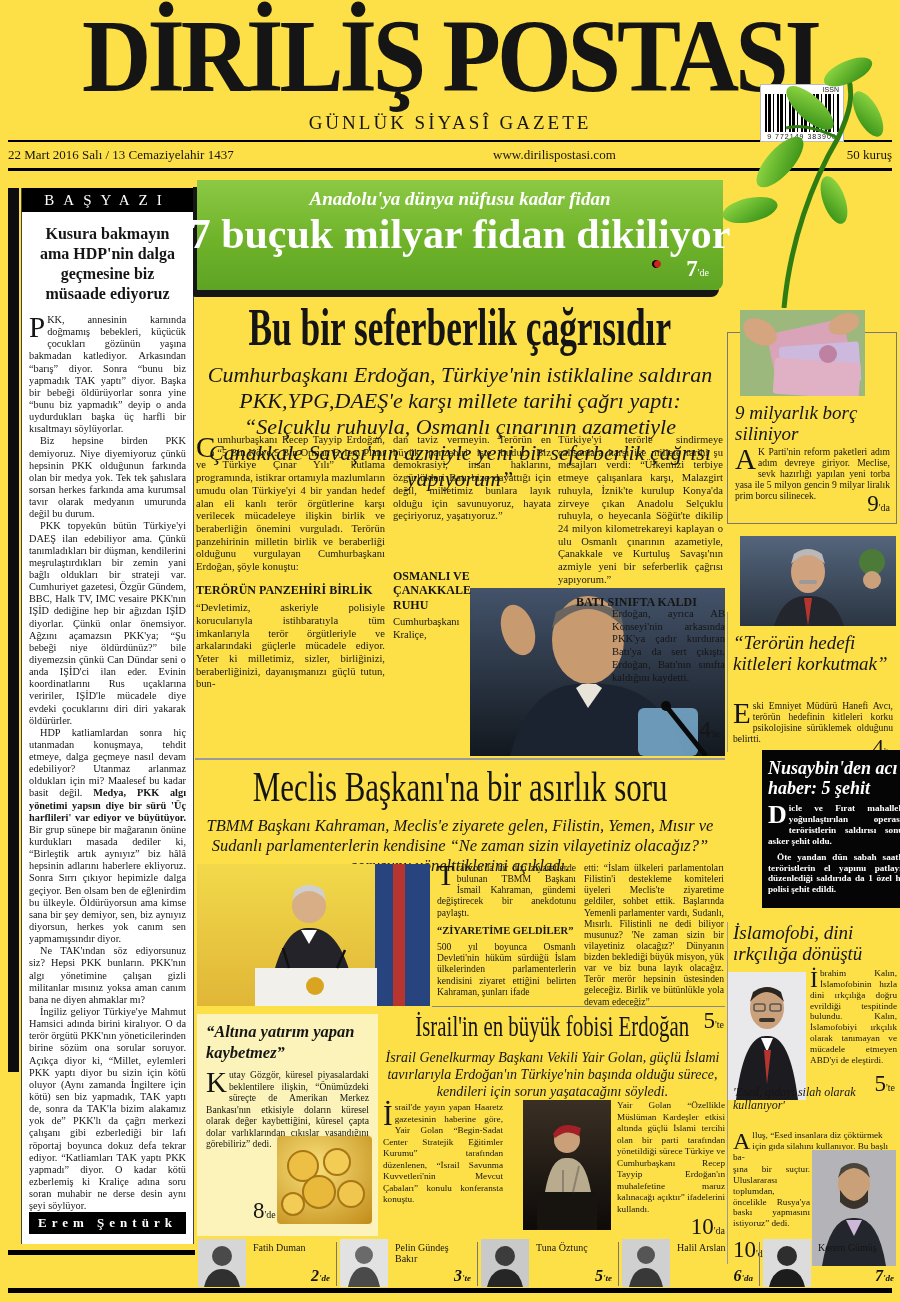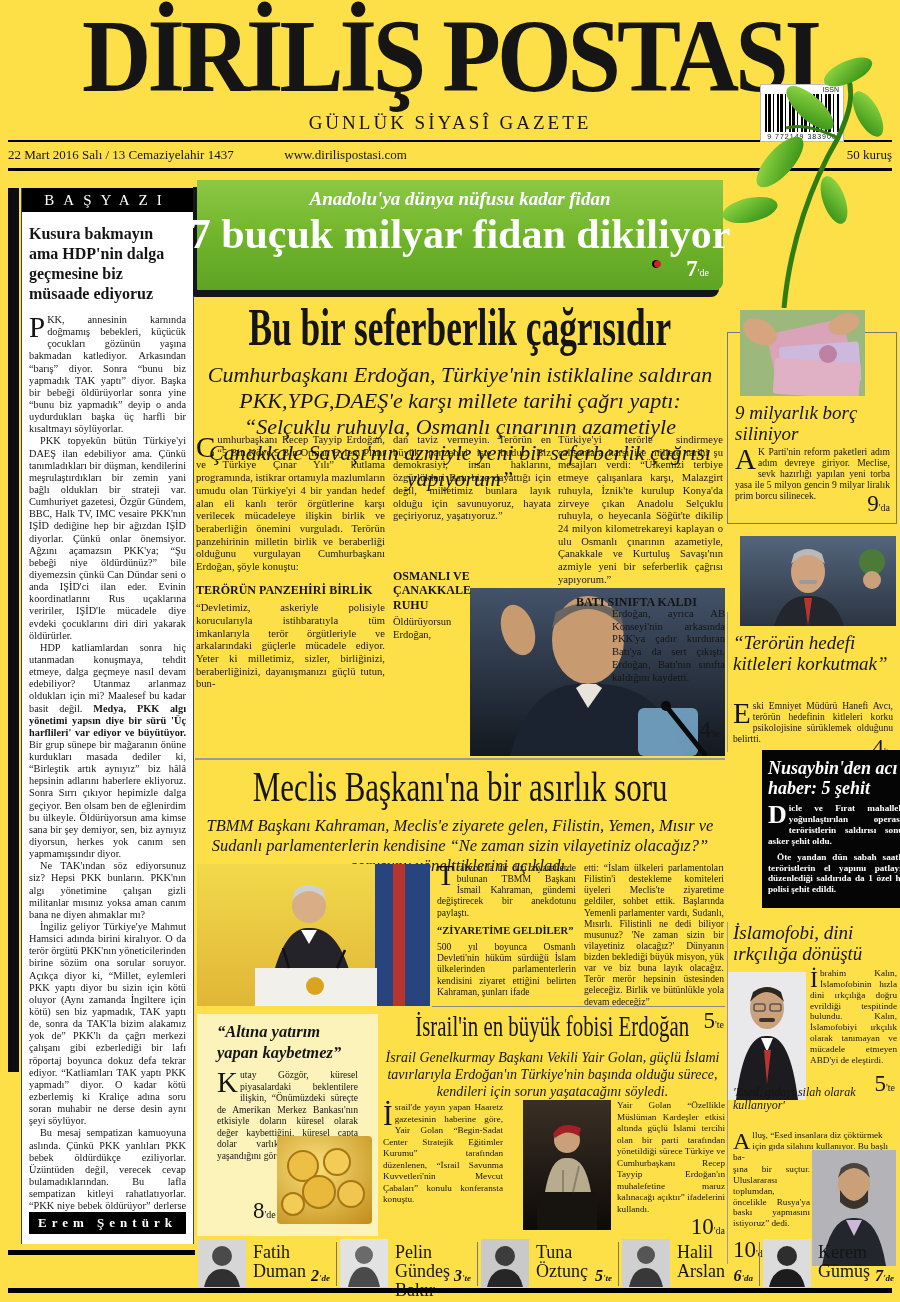--- a/index.html
+++ b/index.html
@@ -11,21 +11,21 @@
   .bold{font-weight:bold}
   .flexc{display:flex;justify-content:center}
   .sqz{display:inline-block;white-space:nowrap}
   
   #mast-title{left:0;top:2px;width:900px;text-align:center;font-weight:bold;font-size:96px;
               letter-spacing:-4px;line-height:1.05;transform:scaleY(1.08);transform-origin:top}
   #mast-sub{left:0;top:112px;width:900px;text-align:center;font-size:19px;letter-spacing:3px}
   .hrule{background:#000}
   #dateline{left:8px;top:144px;width:884px;height:22px;font-size:13px;display:flex;align-items:center}
   #dateline .dl-l{flex:1;text-align:left}
-  #dateline .dl-c{flex:1.2;text-align:left}
+  #dateline .dl-c{flex:1.2;text-align:right}
   #dateline .dl-r{flex:1;text-align:right}
   #barcode-box{left:760px;top:84px;width:84px;background:#fff;border:1px solid #bbb;z-index:4;
                text-align:center;padding:1px}
   #barcode-box .issn{font-size:7px;text-align:right;padding-right:3px;font-family:"Liberation Sans",sans-serif}
   #barcode-stripes{height:38px;margin:1px 3px;
      background:repeating-linear-gradient(90deg,#000 0 2px,#fff 2px 3px,#000 3px 6px,#fff 6px 8px,#000 8px 9px,#fff 9px 12px)}
   #barcode-box .bnum{font-size:7px;letter-spacing:1px;font-family:"Liberation Sans",sans-serif}
   
   #banner{left:197px;top:180px;width:526px;height:110px;border-radius:0 0 8px 2px;
           background:linear-gradient(180deg,#8cc844 0%,#6fb32a 55%,#5ea424 100%);
@@ -43,21 +43,21 @@
   
   .pageref .prn{font-size:23px;line-height:1}
   .pageref .prs{font-size:10px}
   .pageref.small .prn{font-size:17px}
   
   #bz-bar{left:8px;top:188px;width:11px;height:884px;background:#0d0d0d}
   #bz-box{left:21px;top:188px;width:173px;height:1056px;border-left:1px solid #444;border-right:1px solid #444;
           padding:0 7px;background:#fff}
   #bz-header{margin:0 -7px;height:24px;background:#000;color:#fff;text-align:center;font-weight:normal;
              font-size:15px;letter-spacing:9px;line-height:24px}
-  #bz-headline{margin-top:12px;font-weight:bold;font-size:16px;line-height:1.25;text-align:left}
+  #bz-headline{margin-top:12px;font-weight:bold;font-size:16px;line-height:1.25;text-align:center}
   #bz-body{margin-top:10px;font-size:10.3px;line-height:1.18;text-align:justify;height:912px;overflow:hidden}
   #bz-body p{text-indent:11px}
   #bz-body p.nodent{text-indent:0}
   #bz-author{position:absolute;left:7px;right:7px;bottom:10px;height:22px;background:#000;color:#fff;
              text-align:center;font-weight:bold;font-size:13px;letter-spacing:5px;line-height:22px}
   #bz-rule{left:8px;top:1250px;width:187px;height:5px;background:#000}
   .dc{float:left;font-size:29px;line-height:24px;margin:1px 2px 0 0}
   
   #lead-headline{left:195px;top:298px;width:530px}
   #lead-headline .sqz{font-weight:bold;font-size:52px;transform:scaleX(.68)}
@@ -74,21 +74,21 @@
   #meclis-subhead{left:205px;top:816px;width:510px;text-align:center;font-style:italic;font-size:16.5px;line-height:1.2}
   .mtext{font-size:9.6px;line-height:1.16;text-align:justify}
   .mtext .ssub{font-size:10.5px;margin:7px 0 4px}
   #div2{left:432px;top:1006px;width:293px;height:1px;background:#888}
   
   #israil-headline{left:380px;top:1010px;width:345px}
   #israil-headline .sqz{font-size:29px;transform:scaleX(.72)}
   #israil-subhead{left:384px;top:1050px;width:337px;text-align:center;font-style:italic;font-size:14px;line-height:1.2}
   .itext{font-size:9.2px;line-height:1.25;text-align:justify}
   
-  #altin-box{left:197px;top:1014px;width:181px;height:222px;background:#fbf3b9;padding:8px 20px}
+  #altin-box{left:197px;top:1014px;width:181px;height:222px;background:#fbf3b9;padding:8px 9px}
   #altin-headline{font-weight:bold;font-style:italic;font-size:16.5px;line-height:1.25}
   #altin-body{margin-top:6px;font-size:9.6px;line-height:1.2;text-align:justify;width:100%}
   #gold-photo{position:absolute;right:6px;bottom:12px;width:95px;height:88px}
   #altin-ref{position:absolute;left:56px;bottom:14px}
   
   .sb-hl{font-style:italic;font-size:19px;line-height:1.12}
   .sb-body{font-size:9.6px;line-height:1.15;text-align:justify}
   #s1-box{left:727px;top:332px;width:170px;height:192px;border:1px solid #777}
   #money-photo{left:740px;top:310px;width:125px;height:86px;z-index:3}
   #s1-headline{left:735px;top:402px;width:155px}
@@ -111,21 +111,21 @@
   #s5-headline{left:733px;top:1086px;width:162px;font-size:12px}
   #s5-body1{left:733px;top:1130px;width:163px;font-size:9.2px;line-height:1.18}
   #s5-body2{left:733px;top:1164px;width:77px;font-size:9.2px;line-height:1.18;text-align:justify}
   #alus-photo{left:812px;top:1150px;width:84px;height:116px}
   #s5-ref{left:733px;top:1238px}
   
   #colstrip{left:195px;top:1242px;width:705px;height:44px;display:flex}
   .colcell{position:relative;width:141px;height:44px;padding-left:2px}
   .colcell+.colcell{border-left:1px solid #777}
   .colcell .cphoto{position:absolute;left:3px;top:-3px;width:48px;height:48px}
-  .colcell .cname{position:absolute;left:58px;top:1px;width:70px;font-size:18px;line-height:1.05}
+  .colcell .cname{position:absolute;left:58px;top:1px;width:70px;font-size:10px;line-height:1.05}
   .colcell .cref{position:absolute;right:6px;bottom:1px;font-style:italic;font-weight:bold}
   .colcell .cref .prn{font-size:16px}
   .colcell .cref .prs{font-size:9px}
   #bottom-rule{left:8px;top:1288px;width:884px;height:5px;background:#000}
   svg{display:block}
 </style>
 </head>
 <body>
 
 <div id="page">
@@ -176,20 +176,21 @@
       <span class="prn bold">7</span><span class="prs">'de</span>
     </div>
   </div>
 
   <div class="abs" id="bz-bar"></div>
   <div class="abs" id="bz-box">
     <div id="bz-header">BAŞYAZI</div>
     <div id="bz-headline">Kusura bakmayın ama HDP'nin dalga geçmesine biz müsaade ediyoruz</div>
     <div id="bz-body">
       <p class="nodent"><span class="dc">P</span><span>KK, annesinin karnında doğmamış bebekleri, küçücük çocukları gözünün yaşına bakmadan katlediyor. Arkasından “barış” diyor. Sonra “bunu biz yapmadık TAK yaptı” diyor. Başka bir bebeği öldürüyorlar sonra yine “bunu biz yapmadık” deyip o anda uydurdukları başka üç harfli bir kısaltmayı söylüyorlar.</span></p>
+      <p>Biz hepsine birden PKK demiyoruz. Niye diyemiyoruz çünkü hepsinin PKK olduğunun farkında olan bir medya yok. Tek tek şahıslara sorsan herkes farkında ama kurumsal tavır olarak medyanın umurunda değil bu durum.</p>
       <p>PKK topyekûn bütün Türkiye'yi DAEŞ ilan edebiliyor ama. Çünkü tanımladıkları bir düşman, kendilerini meşrulaştırdıkları bir zemin yani bağlı oldukları bir strateji var. Cumhuriyet gazetesi, Özgür Gündem, BBC, Halk TV, IMC vesaire PKK'nın IŞİD dediğine hep bir ağızdan IŞİD diyorlar. Çünkü onlar önemsiyor. Ağzını açamazsın PKK'ya; “Şu bebeği niye öldürdünüz?” bile diyemezsin çünkü Can Dündar seni o anda IŞİD'ci ilan eder. Evinin koordinatlarını Rus uçaklarına veririler, IŞİD'le mücadele diye evdeki çocuklarını diri diri yakarak öldürürler.</p>
       <p><span>HDP katliamlardan sonra hiç utanmadan konuşmaya, tehdit etmeye, dalga geçmeye nasıl devam edebiliyor? Utanmaz arlanmaz oldukları için mi? Maalesef bu kadar basit değil. </span><span class="bold">Medya, PKK algı yönetimi yapsın diye bir sürü 'Üç harflileri' var ediyor ve büyütüyor.</span><span> Bir grup sünepe bir mağaranın önüne kurdukları masada dediler ki, “Birleştik artık aynıyız” biz hâlâ hepsinin adlarını haberlere ekliyoruz. Sonra Sırrı çıkıyor hepimizle dalga geçiyor. Ben olsam ben de eğlenirdim bu ülkeyle. Öldürüyorsun ama kimse sana bir şey demiyor, sen, biz aynıyız diyorsun, herkes yok canım sen yapmamışsındır diyor.</span></p>
       <p>Ne TAK'ından söz ediyorsunuz siz? Hepsi PKK bunların. PKK'nın algı yönetimine çalışan gizli militanlar mısınız yoksa aman canım bana ne diyen ahmaklar mı?</p>
       <p>İngiliz geliyor Türkiye'ye Mahmut Hamsici adında birini kiralıyor. O da terör örgütü PKK'nın yöneticilerinden birine sözüm ona sorular soruyor. Açıkça diyor ki, “Millet, eylemleri PKK yaptı diyor bu sizin için kötü oluyor (Aynı zamanda İngiltere için kötü) sen biz yapmadık, TAK yaptı de, sonra da TAK'la bizim alakamız yok de” PKK'lı da çağrı merkezi çalışanı gibi ezberlediği bir lafı röportaj boyunca dokuz defa tekrar ediyor. “Katliamları TAK yaptı PKK yapmadı” diyor. O kadar kötü ezberlemiş ki Kraliçe adına soru soran muhabir ne derse desin aynı şeyi söylüyor.</p>
       <p>Bu mesaj sempatizan kamuoyuna aslında. Çünkü PKK yanlıları PKK bebek öldürdükçe eziliyorlar. Üzüntüden değil, verecek cevap bulamadıklarından. Bu lafla sempatizan kitleyi rahatlatıyorlar. “PKK niye bebek öldürüyor” derlerse deyin ki, “PKK yapmadı TAK yaptı”.</p>
 
     </div>
     <div id="bz-author">Erem Şentürk</div>
   </div>
   <div class="abs" id="bz-rule"></div>
@@ -201,21 +202,21 @@
 
   <div class="abs stext ztext" style="left:196px;top:434px;width:189px">
     <p><span class="dc">C</span><span>umhurbaşkanı Recep Tayyip Erdoğan, “5 Bin Köye 5 Bin Orman Eylem Planı ve Türkiye Çınar Yılı” kutlama programında, istikrar ortamıyla mazlumların umudu olan Türkiye'yi 4 bir yandan hedef alan eli kanlı terör örgütlerine karşı verilecek mücadeleye ilişkin birlik ve beraberliğin önemini vurguladı. Terörün panzehirinin milletin birlik ve beraberliği olduğunu vurgulayan Cumhurbaşkanı Erdoğan, şöyle konuştu:</span></p>
     <div class="ssub">TERÖRÜN PANZEHİRİ BİRLİK</div>
     <p>“Devletimiz, askeriyle polisiyle korucularıyla istihbaratıyla tüm imkanlarıyla terör örgütleriyle ve arkalarındaki güçlerle mücadele ediyor. Yeter ki milletimiz, sizler, birliğinizi, beraberliğinizi, dayanışmanızı güçlü tutun, bun-</p>
   </div>
   <div class="abs stext ztext" style="left:393px;top:434px;width:158px">
     <p>dan taviz vermeyin. Terörün en büyük panzehiri işte budur. Biz demokrasiyi, insan haklarını, özgürlükleri Batı bize dayattığı için değil, milletimiz bunlara layık olduğu için savunuyoruz, hayata geçiriyoruz, yaşatıyoruz.”</p>
   </div>
   <div class="abs ssub ztext" style="left:393px;top:560px;width:108px">OSMANLI VE ÇANAKKALE RUHU</div>
-  <div class="abs ztext" style="left:393px;top:616px;width:95px;font-size:10.5px;line-height:1.2">Öldürüyorsun Erdoğan,</div>
+  <div class="abs ztext" style="left:393px;top:616px;width:95px;font-size:10.5px;line-height:1.2">Cumhurbaşkanı Kraliçe,</div>
   <div class="abs stext ztext" style="left:558px;top:434px;width:165px">
     <p>Türkiye'yi terörle sindirmeye çalışanlara karşı ise millete tarihi şu mesajları verdi: “Ülkemizi terbiye etmeye çalışanlara karşı, Malazgirt ruhuyla, İznik'te kurulup Konya'da zirveye çıkan Anadolu Selçuklu ruhuyla, o heyecanla Söğüt'te dikilip 24 milyon kilometrekareyi kaplayan o ulu Osmanlı çınarının azametiyle, Çanakkale ve Kurtuluş Savaşı'nın azmiyle yeni bir seferberlik çağrısı yapıyorum.”</p>
   </div>
   <div class="abs ssub ztext" style="left:576px;top:586px;width:150px">BATI SINIFTA KALDI</div>
   <div class="abs stext ztext" style="left:612px;top:608px;width:113px">Erdoğan, ayrıca AB Konseyi'nin arkasında PKK'ya çadır kurduran Batı'ya da sert çıkıştı. Erdoğan, Batı'nın sınıfta kaldığını kaydetti.</div>
   <div class="abs pageref ztext" id="lead-ref">
     <span class="prn">4</span><span class="prs">'te</span>
   </div>
 
   <div class="abs" id="erdogan-photo">

